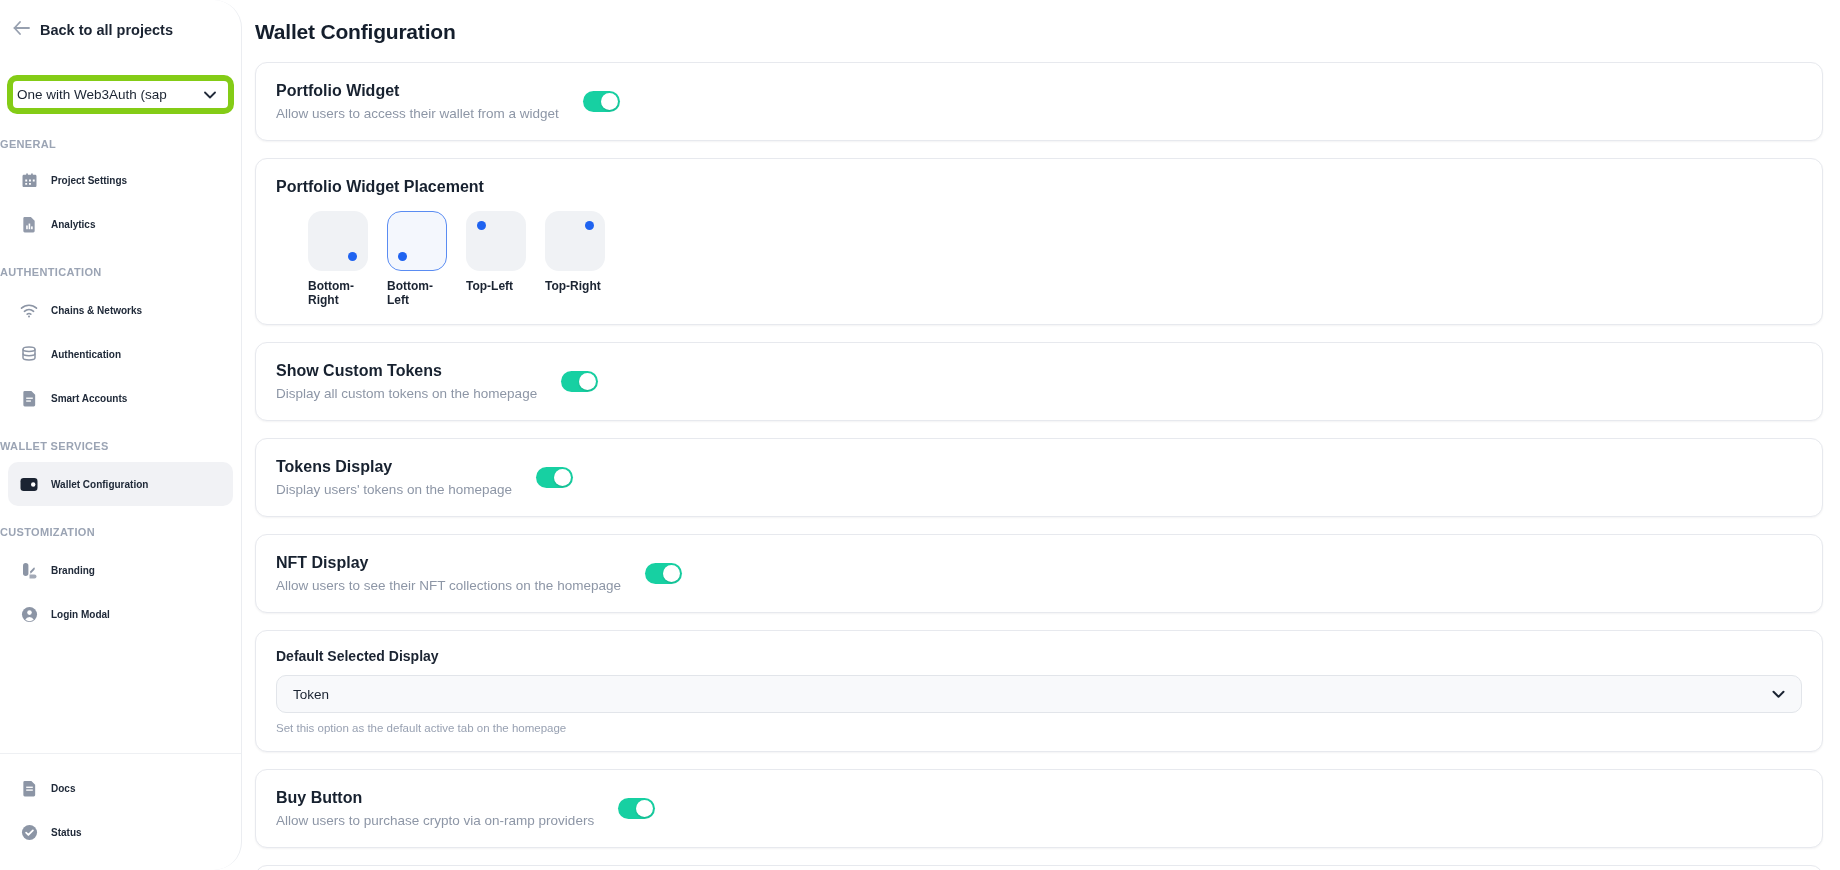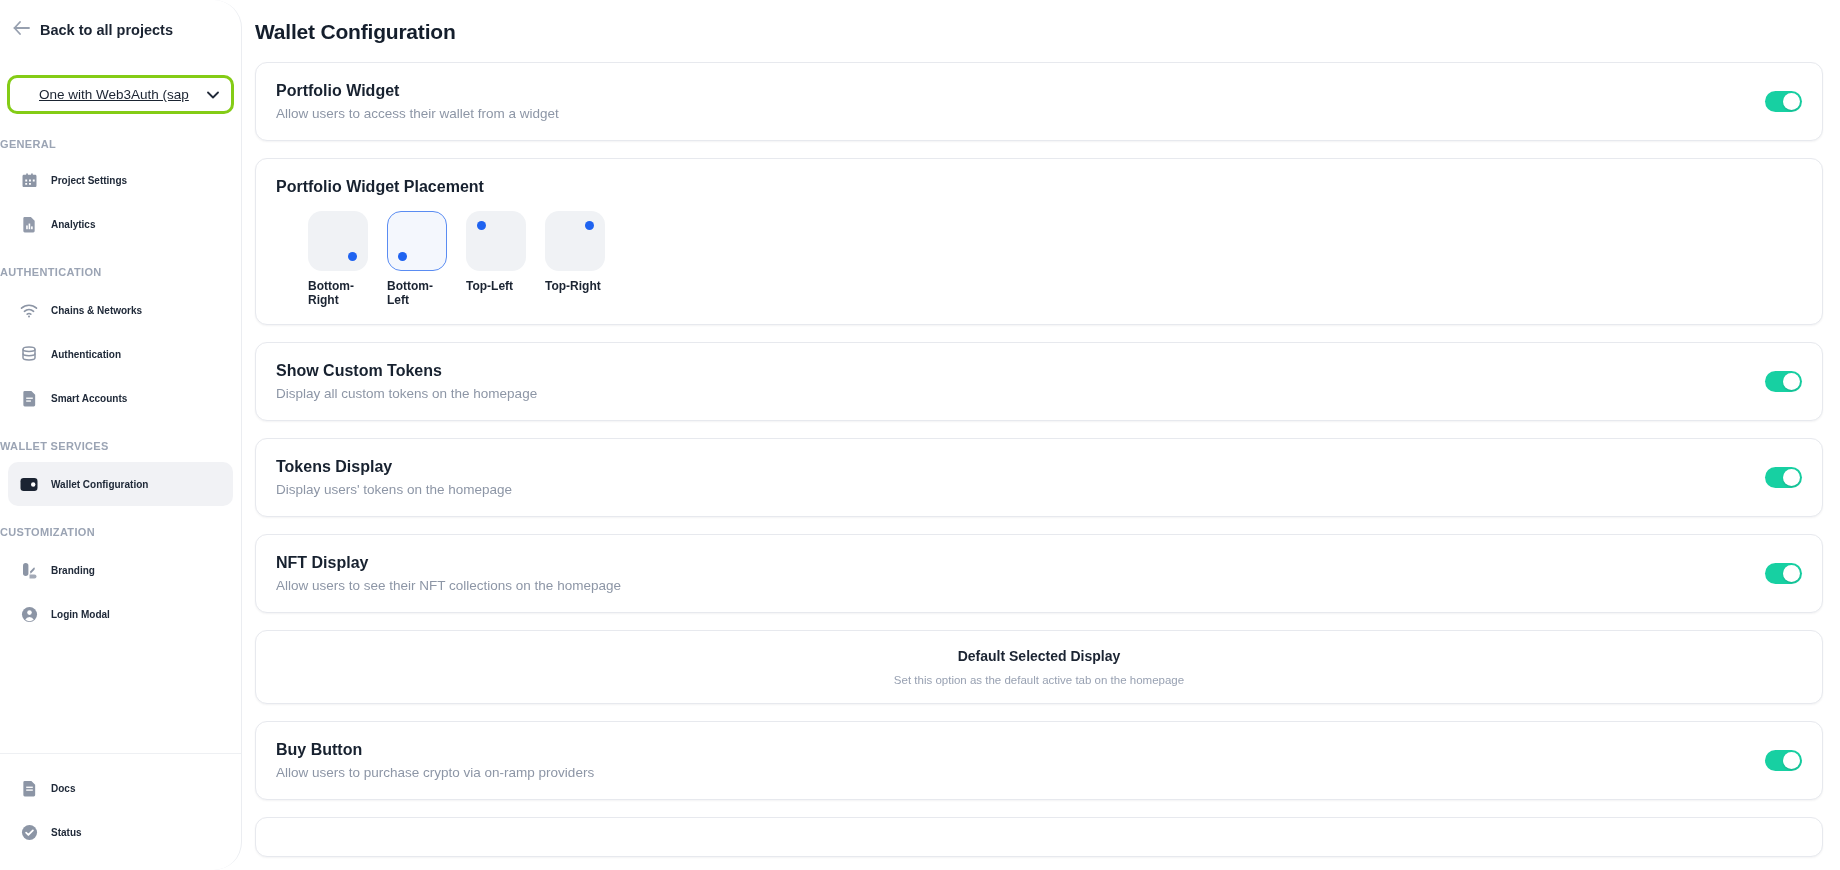--- a/index.html
+++ b/index.html
@@ -19,25 +19,25 @@
   }
   .back-link {
     display: flex; align-items: center; gap: 10px;
     margin: 21px 0 0 13px;
     font-size: 14.5px; font-weight: 700; color: #1b2432;
     cursor: pointer;
   }
   .back-link svg { flex: 0 0 auto; }
   .project-select {
     margin: 37px 7px 0 7px; height: 39px;
-    border: 3px solid #84cc16; border-radius: 10px; background: #fff;
+    border: 6px solid #84cc16; border-radius: 10px; background: #fff;
     display: flex; align-items: center; justify-content: space-between;
-    padding: 0 12px 0 29px;
+    padding: 0 12px 0 4px;
     font-size: 13.5px; color: #1b2432; font-weight: 500;
-    white-space: nowrap; overflow: hidden; cursor: pointer; text-decoration: underline;
+    white-space: nowrap; overflow: hidden; cursor: pointer;
   }
   .project-select .val { overflow: hidden; }
   .section-label {
     font-size: 11px; font-weight: 600;
     color: #9ba4b4; letter-spacing: 0.03em;
   }
   .sl-1 { margin: 24px 0 8px; }
   .sl-n { margin: 20px 0 10px; }
   .nav-item {
     display: flex; align-items: center; gap: 13px;
@@ -61,21 +61,21 @@
   }
   .page-title {
     font-size: 21px; font-weight: 700; color: #141e2c;
     letter-spacing: -0.2px; margin: 5px 0 17px; line-height: 26px;
   }
   .card {
     background: #fff; border: 1px solid #e7e9ee; border-radius: 12px;
     box-shadow: 0 1px 2px rgba(16,24,40,0.05);
     padding: 17px 20px; margin-bottom: 17px;
   }
-  .toggle-card { display: flex; align-items: center; justify-content: space-between; }
+  .toggle-card { display: flex; align-items: center; }
   .card-title { font-size: 16px; font-weight: 700; color: #17212f; line-height: 22px; }
   .card-desc { font-size: 13.5px; color: #8d96a6; margin-top: 3px; line-height: 18px; }
 
   .toggle {
     width: 37px; height: 21px; border-radius: 999px;
     background: #17d0a2; position: relative; flex: 0 0 auto;
     cursor: pointer; margin-left: 24px;
   }
   .toggle .knob {
     position: absolute; top: 2px; right: 2px;
@@ -100,21 +100,21 @@
   .dot-br { right: 10px; bottom: 9px; }
   .dot-bl { left: 10px; bottom: 9px; }
   .dot-tl { left: 10px; top: 9px; }
   .dot-tr { right: 10px; top: 9px; }
   .pl-label {
     margin-top: 8px; font-size: 12px; font-weight: 600;
     color: #1b2432; line-height: 14px;
   }
 
   
-  .select-card { padding: 16px 20px; text-align: center; }
+  .select-card { padding: 16px 20px; }
   .select-label { font-size: 14px; font-weight: 600; color: #1b2432; line-height: 18px; }
   .select-box {
     margin-top: 10px; height: 38px;
     background: #f8f9fb; border: 1px solid #e2e5ea; border-radius: 10px;
     display: flex; align-items: center; justify-content: space-between;
     padding: 0 16px; cursor: pointer;
   }
   .select-box .sel-val { font-size: 13.5px; color: #1b2432; }
   .select-helper { margin-top: 8px; font-size: 11.5px; color: #98a1b2; line-height: 14px; }
 
@@ -332,20 +332,28 @@
       <div class="card-title">NFT Display</div>
       <div class="card-desc">Allow users to see their NFT collections on the homepage</div>
     </div>
     <div class="toggle">
         <span class="knob"></span>
       </div>
   </section>
 
   <section class="card select-card">
     <div class="select-label">Default Selected Display</div>
+    <div class="select-box">
+      <span class="sel-val">Token</span>
+      <span>
+        <svg width="13" height="9" viewBox="0 0 13 9" fill="none" stroke="#1b2432" stroke-width="2" stroke-linecap="round" stroke-linejoin="round">
+            <path d="M1.5 1.8 L6.5 6.8 L11.5 1.8"></path>
+          </svg>
+      </span>
+    </div>
     <div class="select-helper">Set this option as the default active tab on the homepage</div>
   </section>
 
   <section class="card toggle-card">
     <div>
       <div class="card-title">Buy Button</div>
       <div class="card-desc">Allow users to purchase crypto via on-ramp providers</div>
     </div>
     <div class="toggle">
         <span class="knob"></span>

